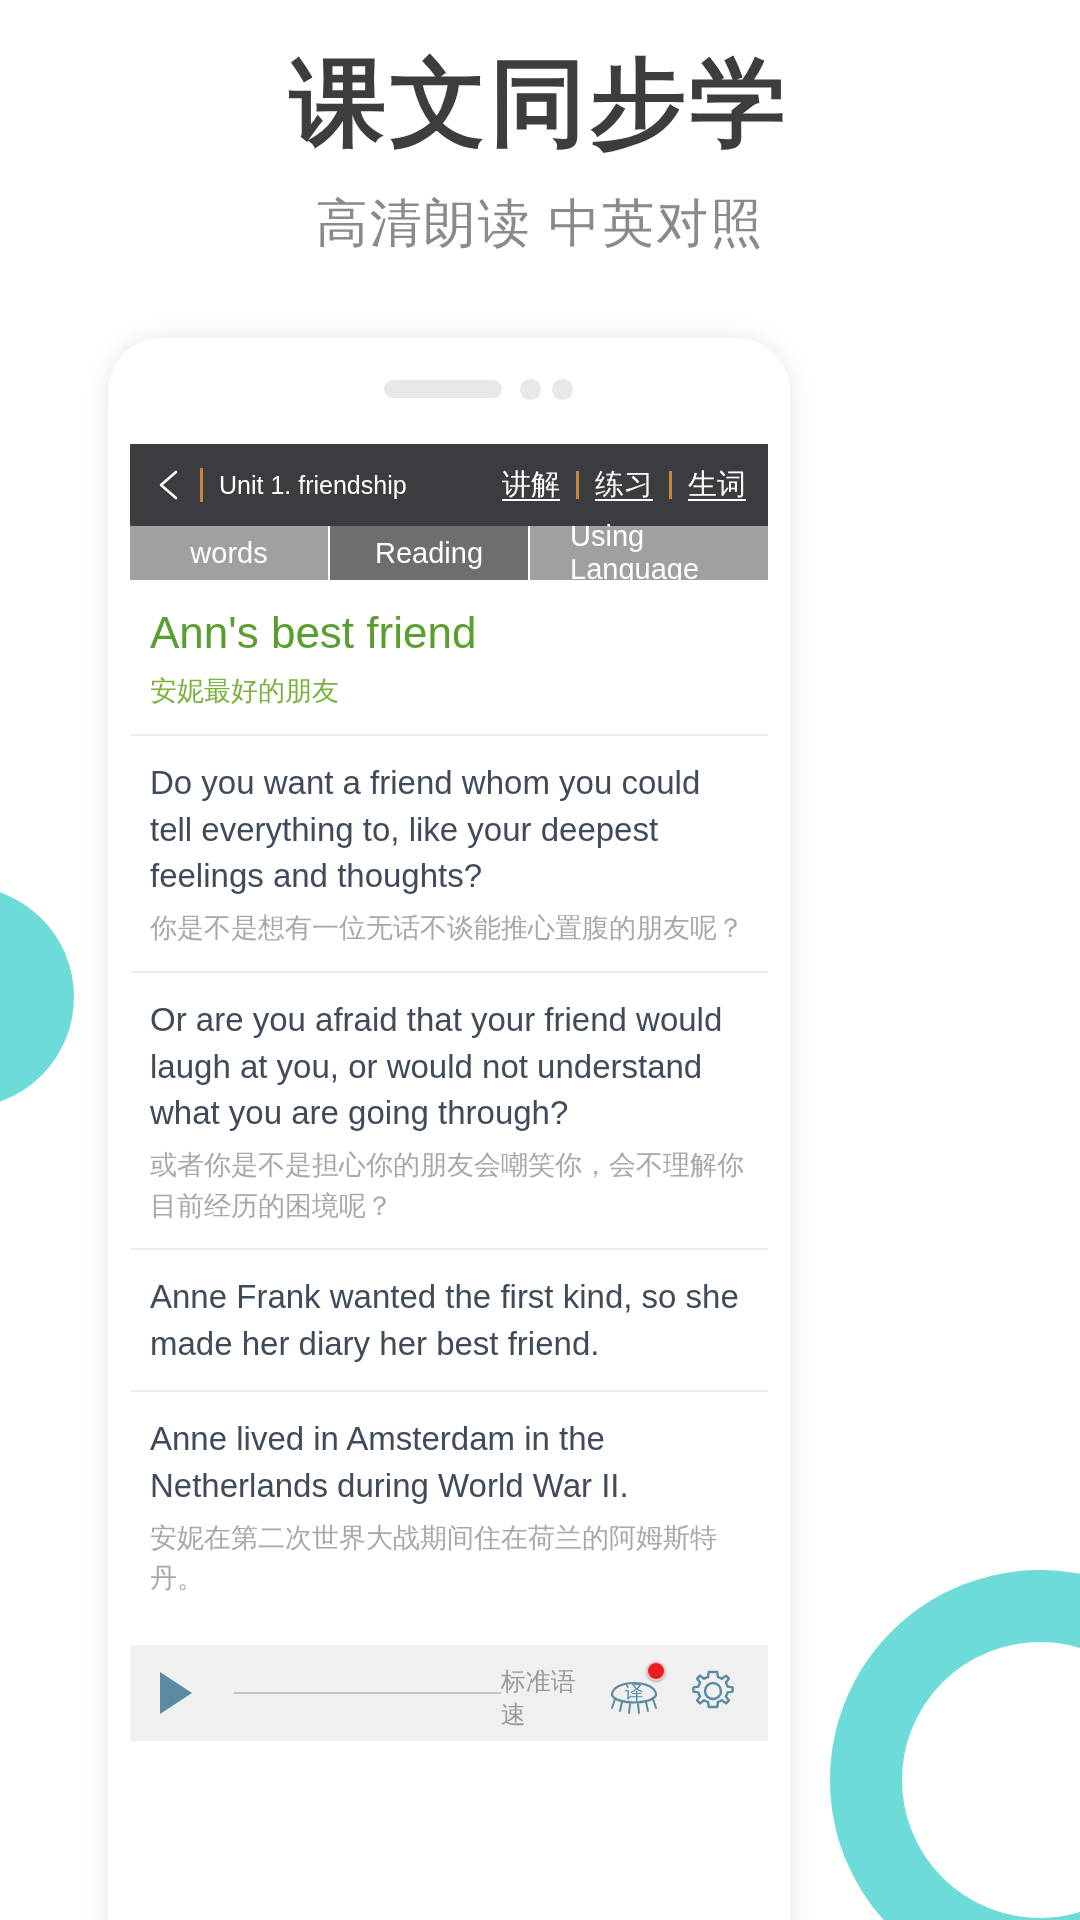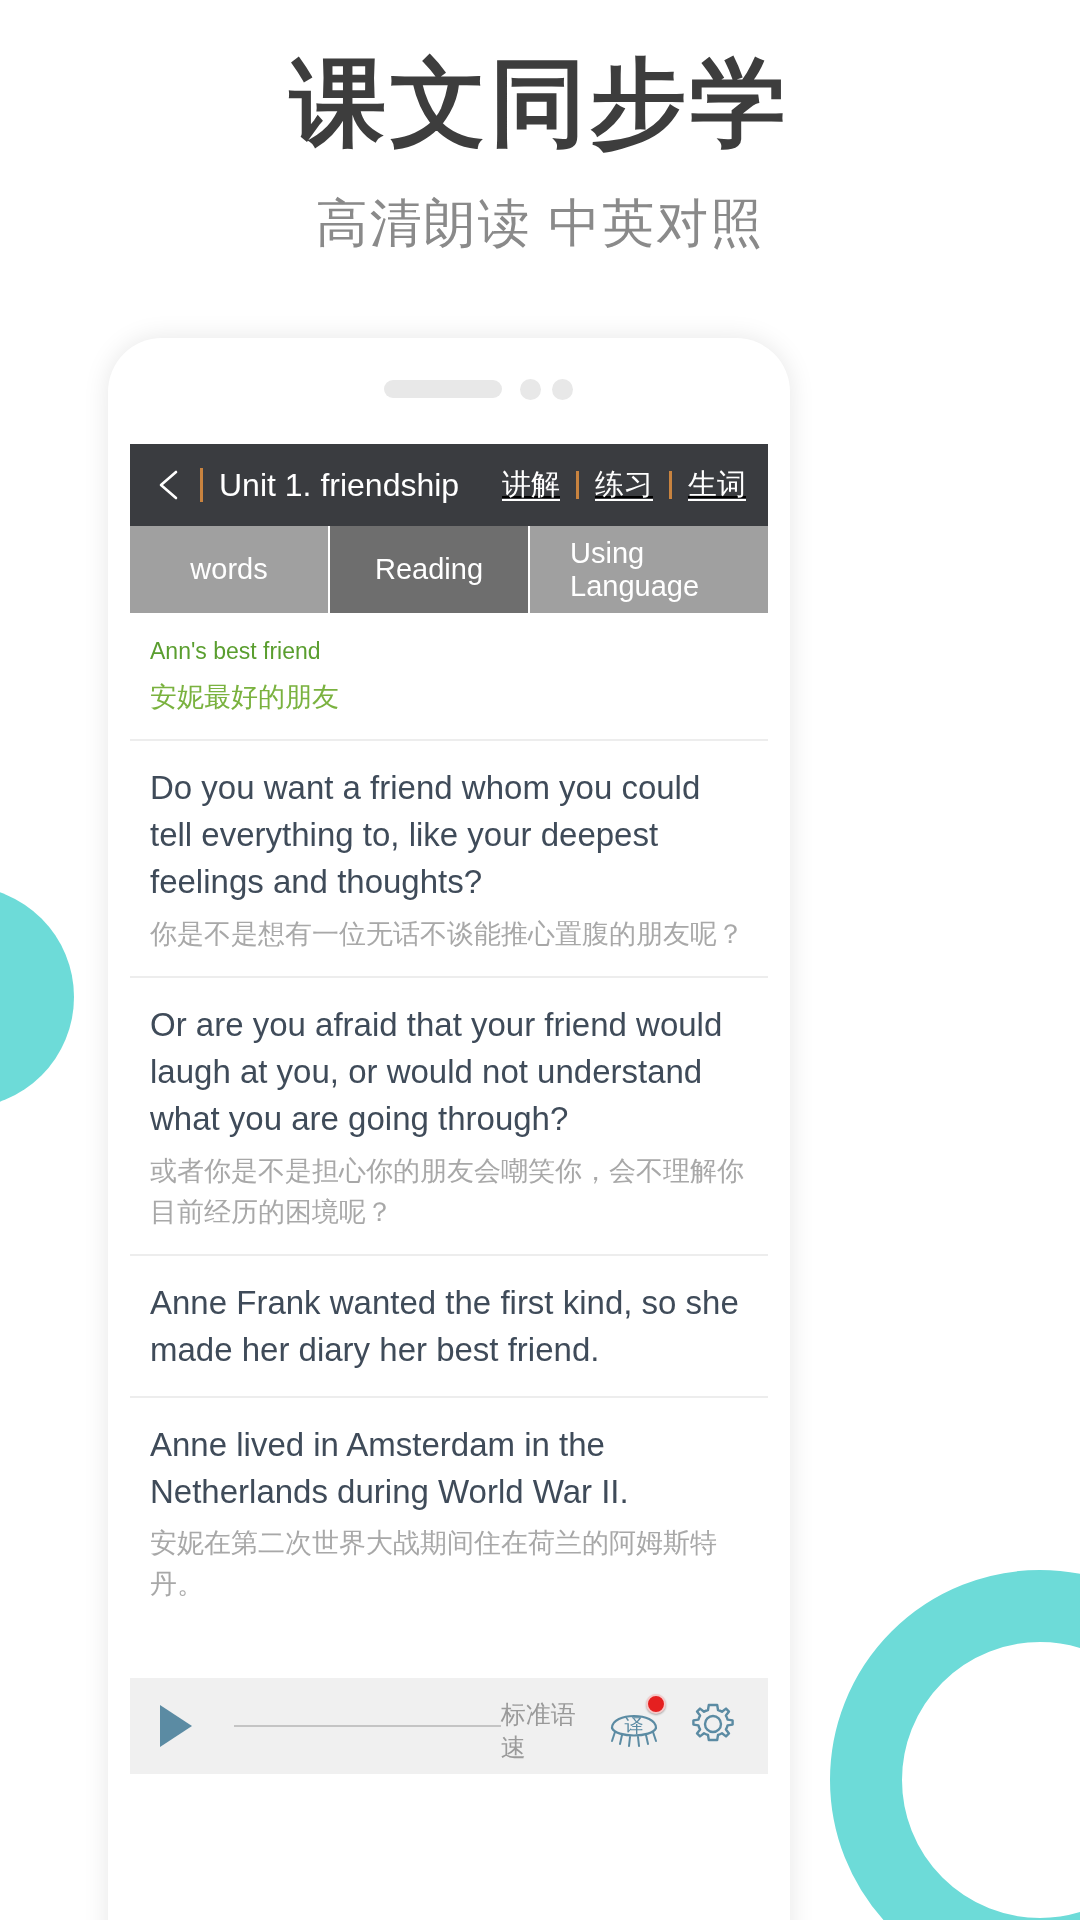--- a/index.html
+++ b/index.html
@@ -120,49 +120,48 @@
   .back-chevron svg { display: block; }
   .hdr-sep {
     width: 3px;
     height: 34px;
     background: #c8833f;
     margin: 0 16px 0 14px;
     flex: 0 0 auto;
   }
   .unit-title {
     color: #ffffff;
-    font-size: 32px;
+    font-size: 25px;
     font-weight: normal;
     white-space: nowrap;
   }
   .hdr-links {
     margin-left: auto;
     display: flex;
     align-items: center;
-    text-decoration: underline;
   }
   .hdr-link {
     color: #ffffff;
     font-size: 29px;
     text-decoration: underline;
     text-underline-offset: 5px;
     white-space: nowrap;
   }
   .hdr-link-sep {
     width: 3px;
     height: 28px;
     background: #c8833f;
     margin: 0 16px;
   }
 
   
   .tabs {
     margin: 0 22px;
     display: flex;
-    height: 87px;
+    height: 54px;
   }
   .tab {
     flex: 1;
     display: flex;
     align-items: center;
     justify-content: center;
     color: #ffffff;
     font-size: 29px;
     background: #a0a0a0;
     border-right: 2px solid #ffffff;
@@ -178,21 +177,21 @@
     overflow: hidden;
   }
   .block {
     padding: 24px 20px 22px 20px;
     border-bottom: 2px solid #ededed;
   }
   .block:last-child { border-bottom: none; }
 
   .en-title {
     color: #5a9e2f;
-    font-size: 23px;
+    font-size: 44px;
     line-height: 1.3;
   }
   .zh-title {
     color: #7ab23f;
     font-size: 27px;
     line-height: 1.5;
     margin-top: 10px;
   }
   .en-text {
     color: #3f4b59;

